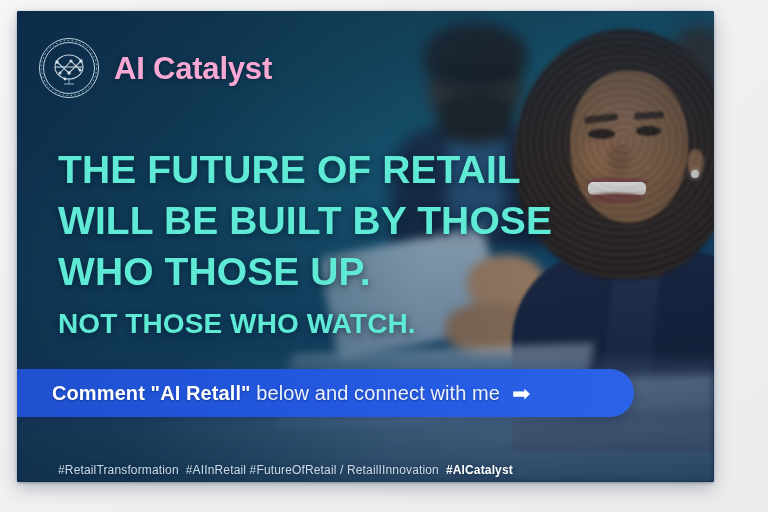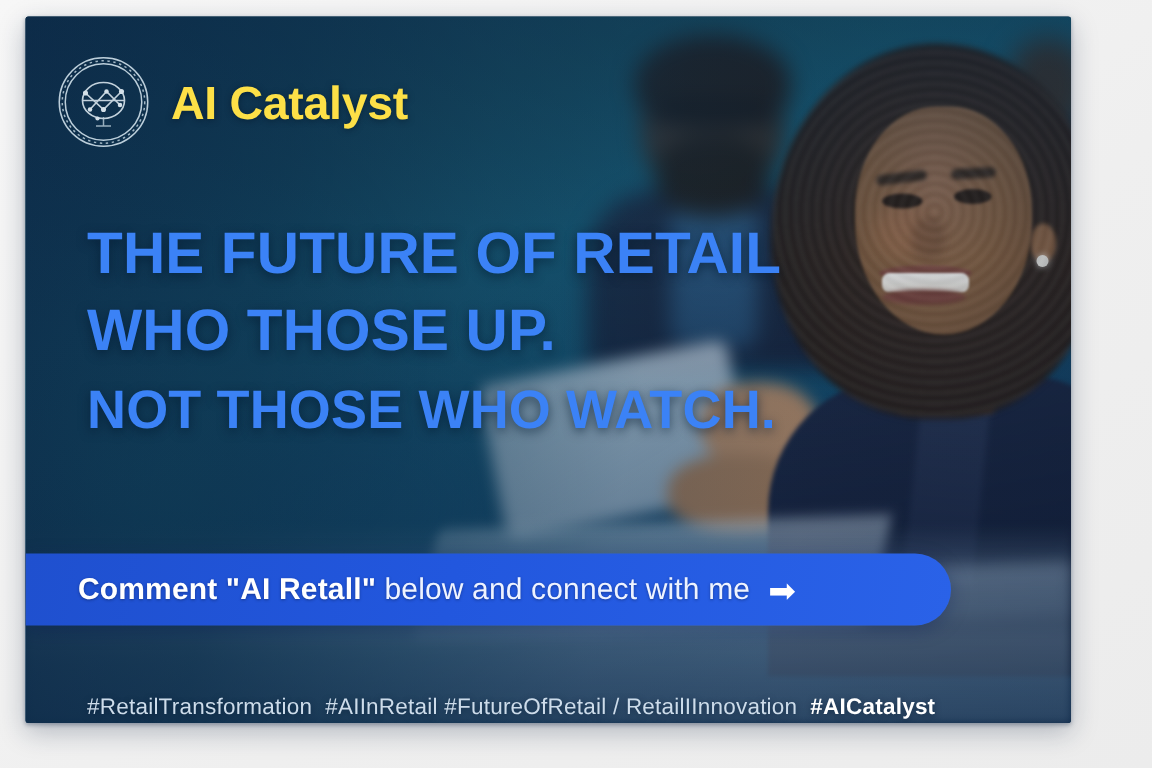--- a/index.html
+++ b/index.html
@@ -158,36 +158,36 @@
   }
 
   
   .content{position:absolute;inset:0;}
 
   
   .logo-row{position:absolute;left:21px;top:26px;display:flex;align-items:center;gap:14px;}
   .seal{width:62px;height:62px;flex:0 0 62px;opacity:.9;}
   .brand-block{display:flex;flex-direction:column;justify-content:center;padding-top:2px;}
   .brand-name{
-    font-size:31px;font-weight:bold;color:#fde047;letter-spacing:-.2px;line-height:1.02;
+    font-size:31px;font-weight:bold;color:#f9a8d4;letter-spacing:-.2px;line-height:1.02;
     text-shadow:0 1px 4px rgba(0,20,40,.55);
   }
   .brand-sub{
     margin-top:5px;font-size:10.5px;font-weight:bold;color:#b9ccd8;
     letter-spacing:2.9px;line-height:1;text-shadow:0 1px 3px rgba(0,20,40,.5);
   }
 
   
   .headline{position:absolute;left:41px;top:133px;width:500px;}
   .hl{
-    color:#3b82f6;font-weight:bold;letter-spacing:.1px;
+    color:#5eead4;font-weight:bold;letter-spacing:.1px;
     text-shadow:0 2px 7px rgba(4,24,46,.62);
   }
   .hl1,.hl2,.hl3{font-size:39px;line-height:51px;}
-  .hl4{font-size:36px;line-height:46px;margin-top:4px;}
+  .hl4{font-size:28px;line-height:46px;margin-top:4px;}
 
   
   .cta{
     position:absolute;left:0;top:358px;width:617px;height:48px;
     background:linear-gradient(100deg,#1f50cf 0%,#2257de 46%,#2a62e8 100%);
     border-radius:0 26px 26px 0;
     display:flex;align-items:center;
     box-shadow:0 3px 12px rgba(10,30,90,.35);
   }
   .cta-text{
@@ -196,21 +196,21 @@
   }
   .cta-text b{font-weight:bold;color:#ffffff;}
   .cta-arrow{
     margin-left:12px;font-size:22px;color:#ffffff;line-height:1;
     position:relative;top:1px;
   }
 
   
   .tags{
     position:absolute;left:41px;top:452px;
-    font-size:15px;color:#cddcea;letter-spacing:.15px;white-space:nowrap;
+    font-size:12px;color:#cddcea;letter-spacing:.15px;white-space:nowrap;
     text-shadow:0 1px 4px rgba(6,26,52,.6);
   }
   .tags .strong{color:#ffffff;font-weight:bold;}
 </style>
 </head>
 <body>
 
 <div class="page">
 
   <div class="card">
@@ -301,20 +301,21 @@
             </g>
           </svg>
         </span>
         <span class="brand-block">
           <span class="brand-name">AI Catalyst</span>
         </span>
       </div>
 
       <div class="headline">
         <div class="hl hl1">THE FUTURE OF RETAIL</div>
+        <div class="hl hl2">WILL BE BUILT BY THOSE</div>
         <div class="hl hl3">WHO THOSE UP.</div>
         <div class="hl hl4">NOT THOSE WHO WATCH.</div>
       </div>
 
       <div class="cta">
         <span class="cta-text"><b>Comment "AI Retall"</b><span> below and connect with me</span></span>
         <span class="cta-arrow">➡</span>
       </div>
 
       <div class="tags"><span>#RetailTransformation</span>&nbsp; <span>#AIInRetail</span>&nbsp;<span>#FutureOfRetail</span>&nbsp;<span>/ RetailIInnovation</span>&nbsp; <span class="strong">#AICatalyst</span></div>

